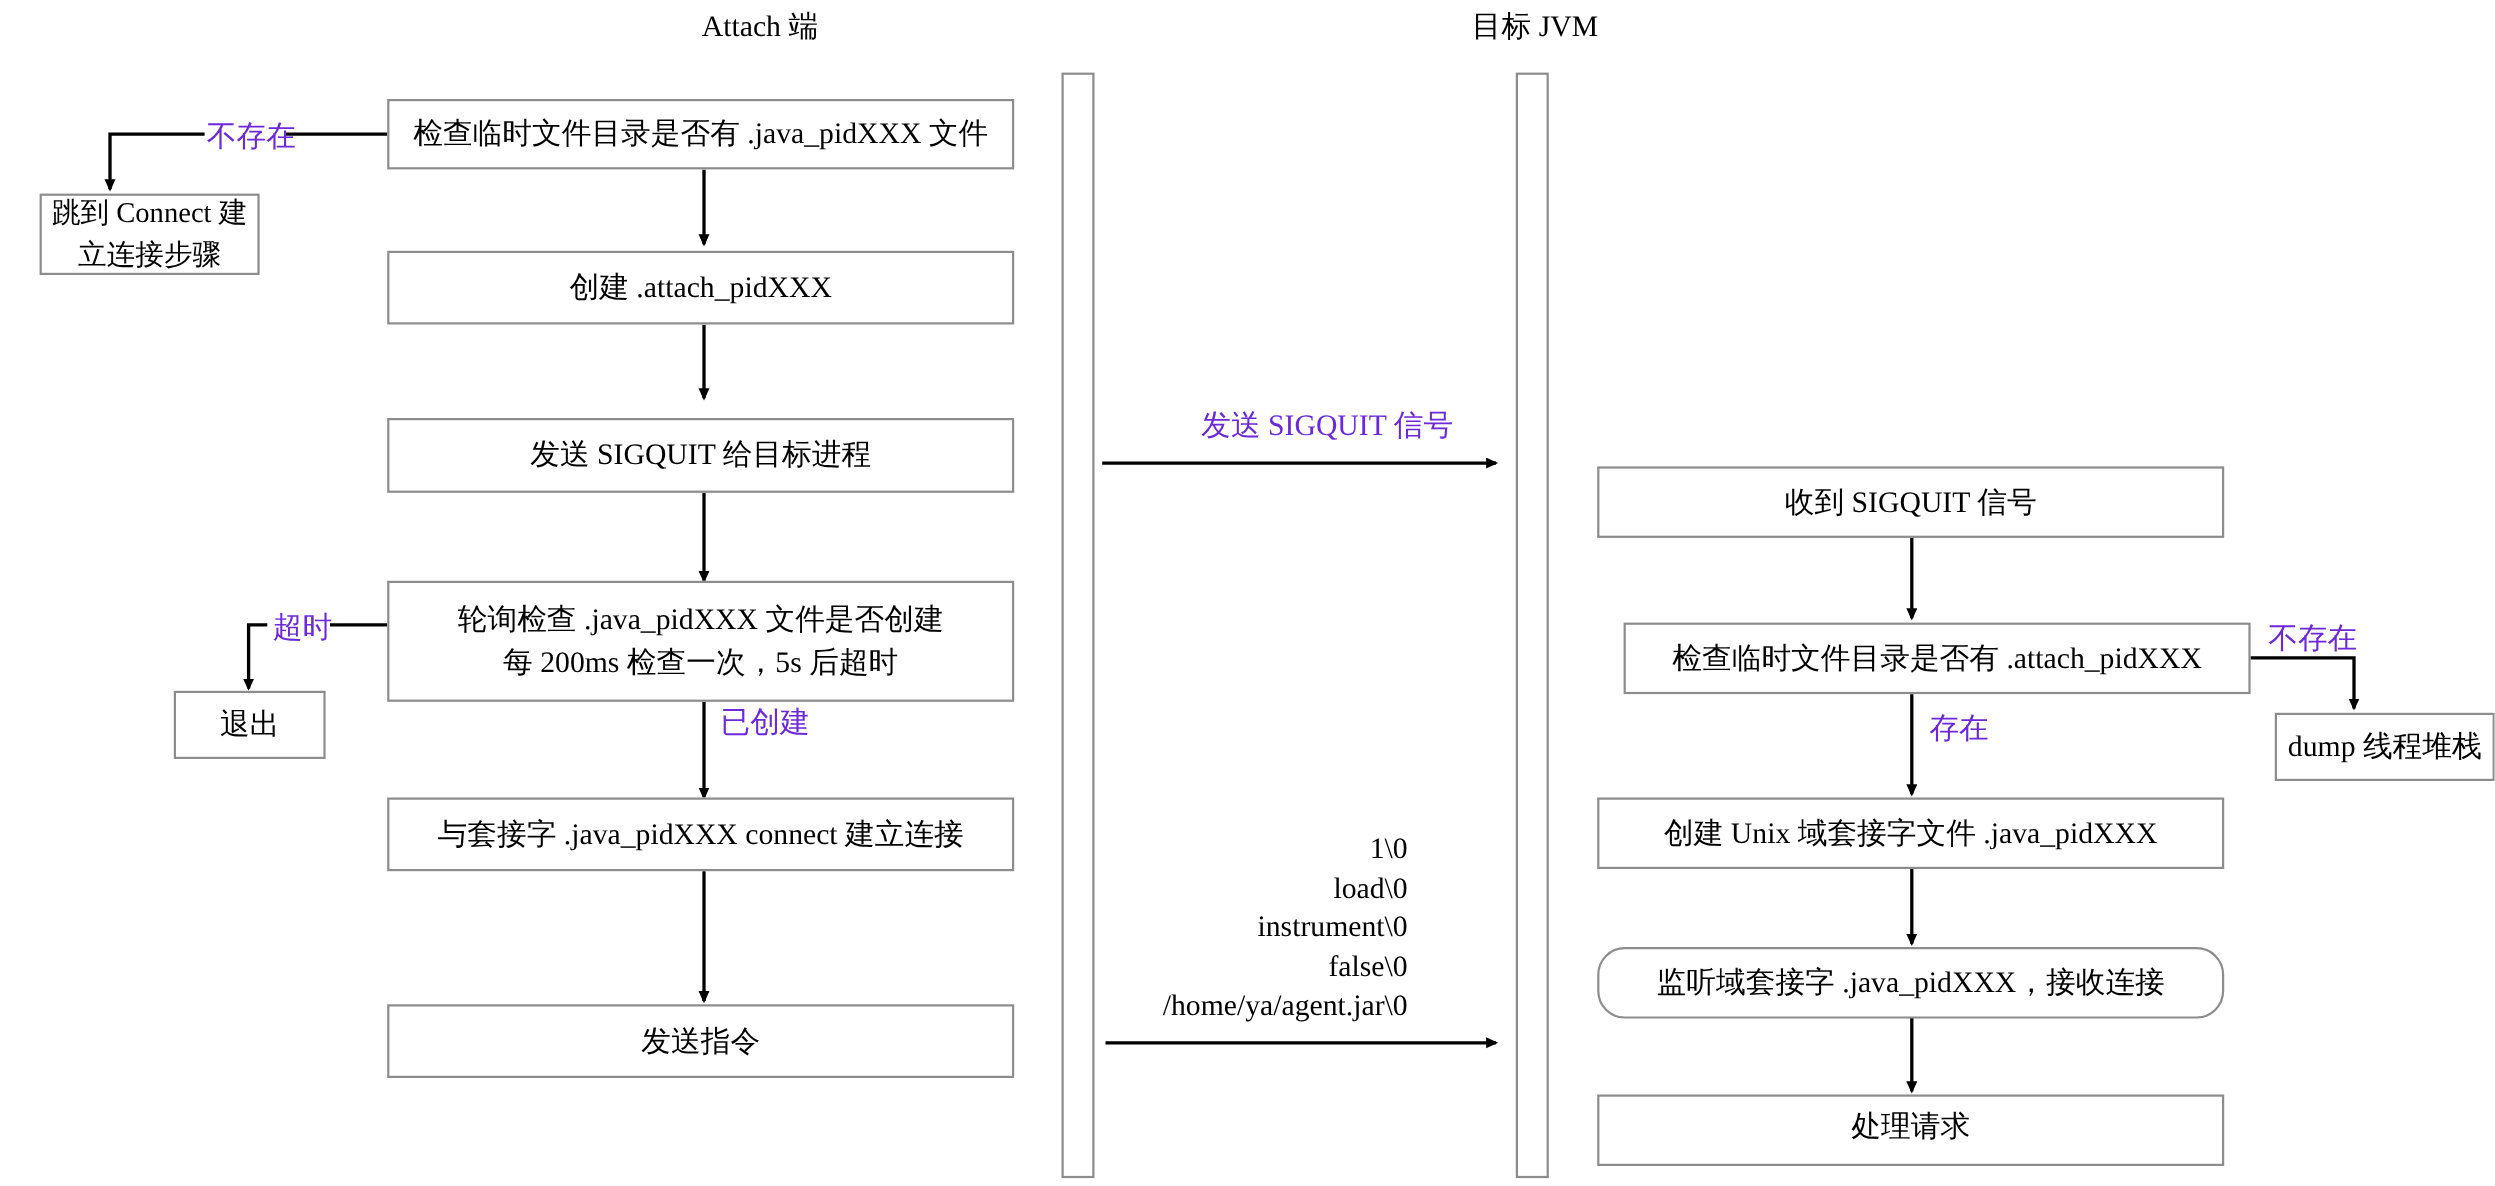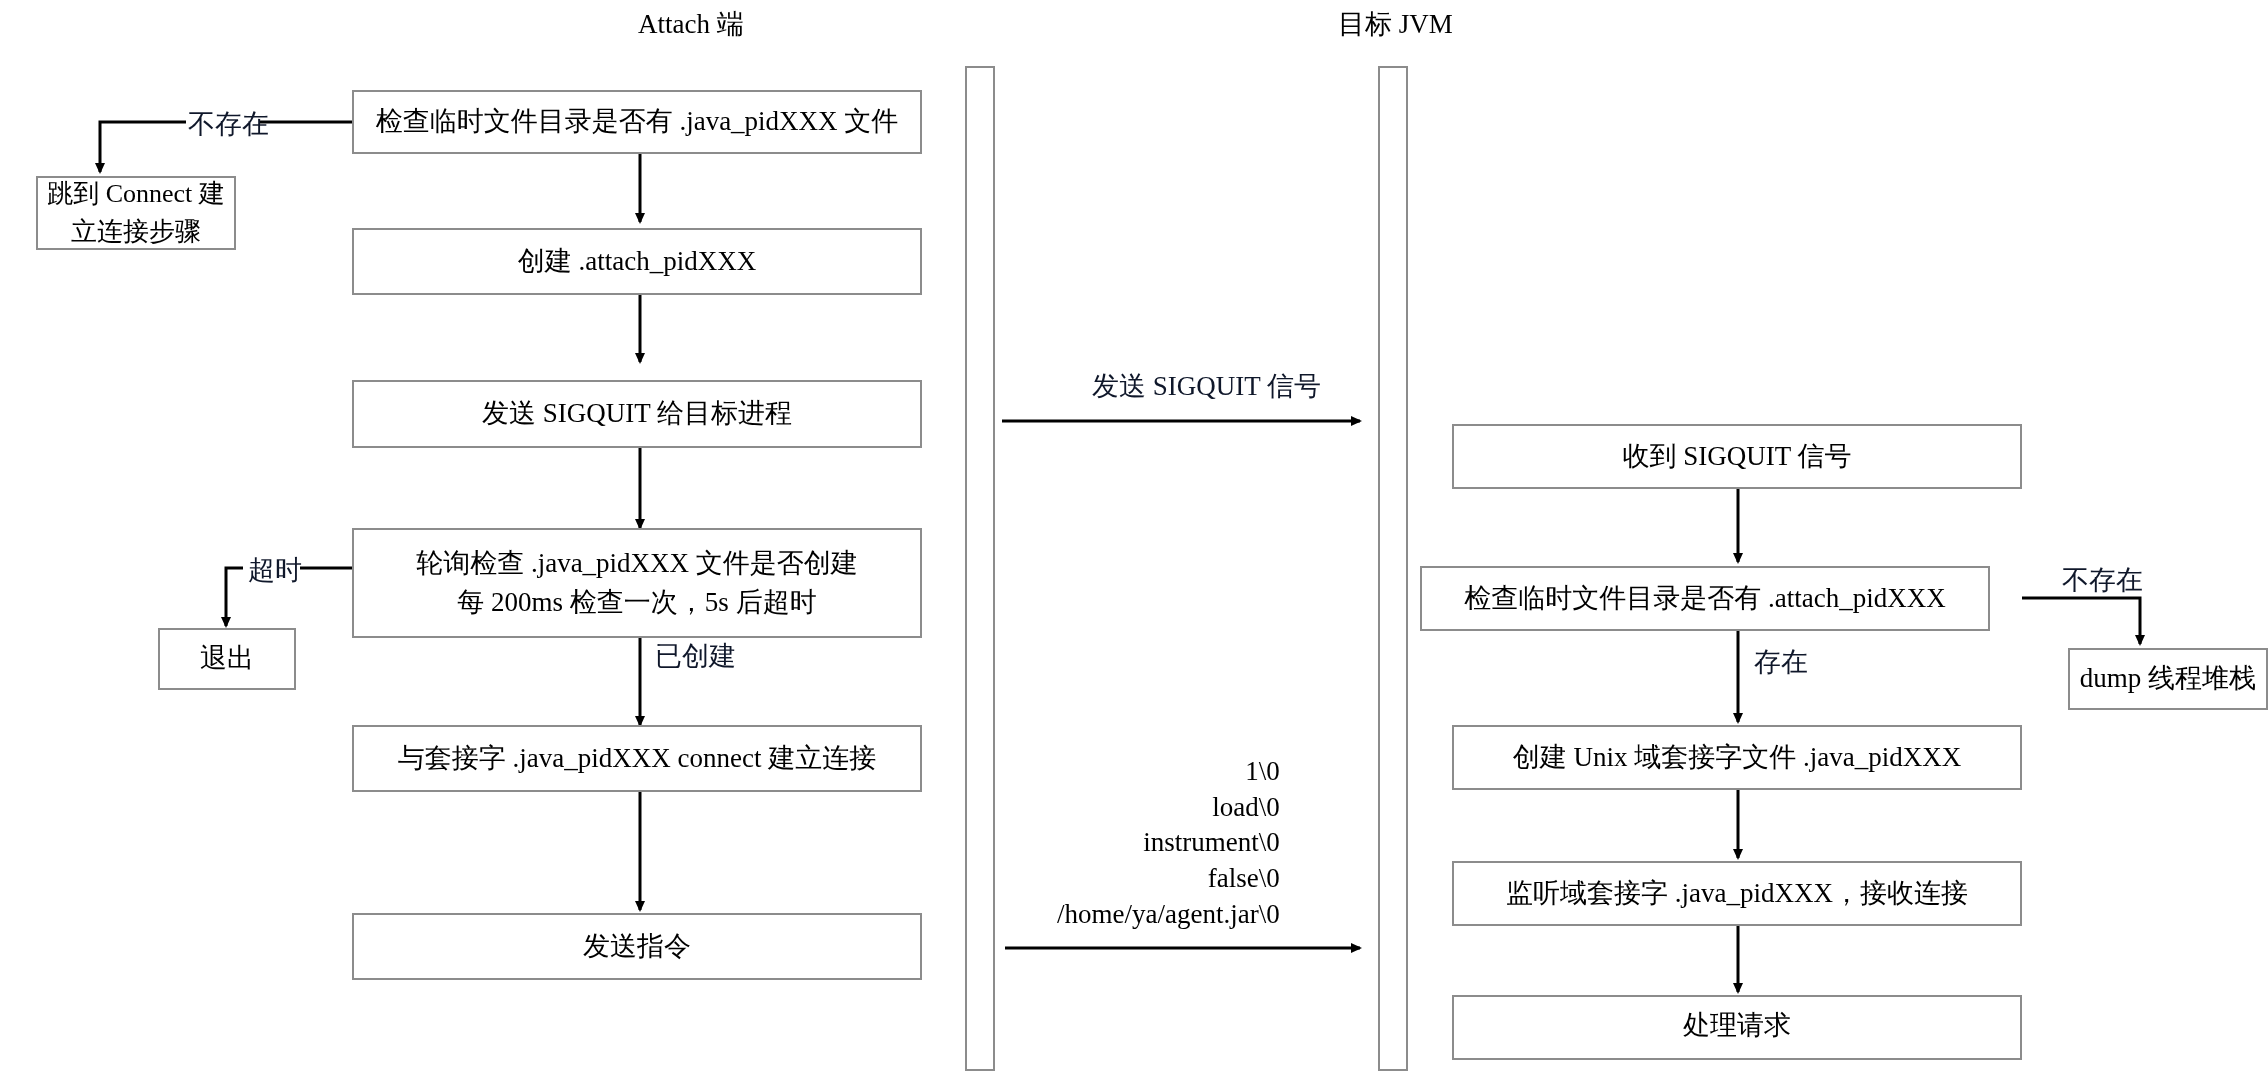--- a/index.html
+++ b/index.html
@@ -38,21 +38,21 @@
   }
   .lifeline {
     position: absolute;
     box-sizing: border-box;
     border: 2px solid #8c8c8c;
     background: #ffffff;
   }
   .edge-label {
     position: absolute;
     font-size: 27px;
-    color: #0f172a;
+    color: #6d28d9;
     white-space: nowrap;
   }
   .msg-block {
     position: absolute;
     font-size: 27px;
     color: #000;
     line-height: 1.32;
     white-space: pre-line;
     text-align: right;
   }
@@ -138,25 +138,25 @@
   <div class="edge-label" style="left:1092px; top:368px;">发送 SIGQUIT 信号</div>
 
   <div class="msg-block" style="left:1057px; top:754px;">1\0
 load\0
 instrument\0
 false\0
 /home/ya/agent.jar\0</div>
 
   <div class="node" style="left:1452px; top:424px; width:570px; height:65px;">收到 SIGQUIT 信号</div>
 
-  <div class="node" style="left:1420px; top:566px; width:570px; height:65px;">检查临时文件目录是否有 .attach_pidXXX</div>
+  <div class="node" style="left:1476px; top:566px; width:570px; height:65px;">检查临时文件目录是否有 .attach_pidXXX</div>
 
   <div class="node" style="left:1452px; top:725px; width:570px; height:65px;">创建 Unix 域套接字文件 .java_pidXXX</div>
 
-  <div class="node" style="left:1452px; top:861px; width:570px; height:65px;">监听域套接字 .java_pidXXX，接收连接</div>
+  <div class="node" style="left:1452px; top:861px; width:570px; height:65px;border-radius:25px;">监听域套接字 .java_pidXXX，接收连接</div>
 
   <div class="node" style="left:1452px; top:995px; width:570px; height:65px;font-family:Liberation Mono, monospace;">处理请求</div>
 
   <div class="node" style="left:2068px; top:648px; width:200px; height:62px;">dump 线程堆栈</div>
 
   <div class="edge-label" style="left:2062px; top:562px;">不存在</div>
   <div class="edge-label" style="left:1754px; top:644px;">存在</div>
 
 </div>
 

